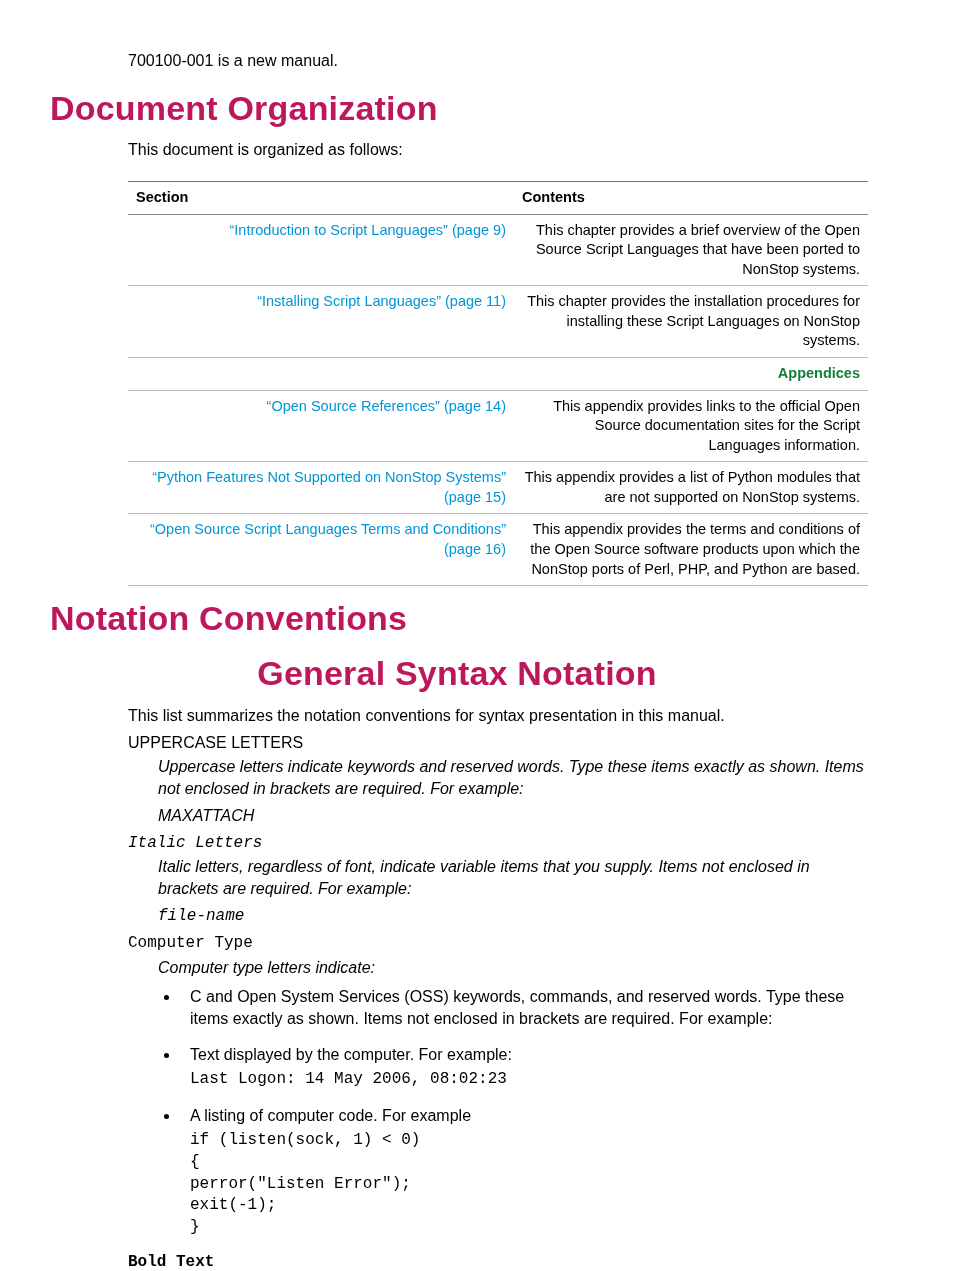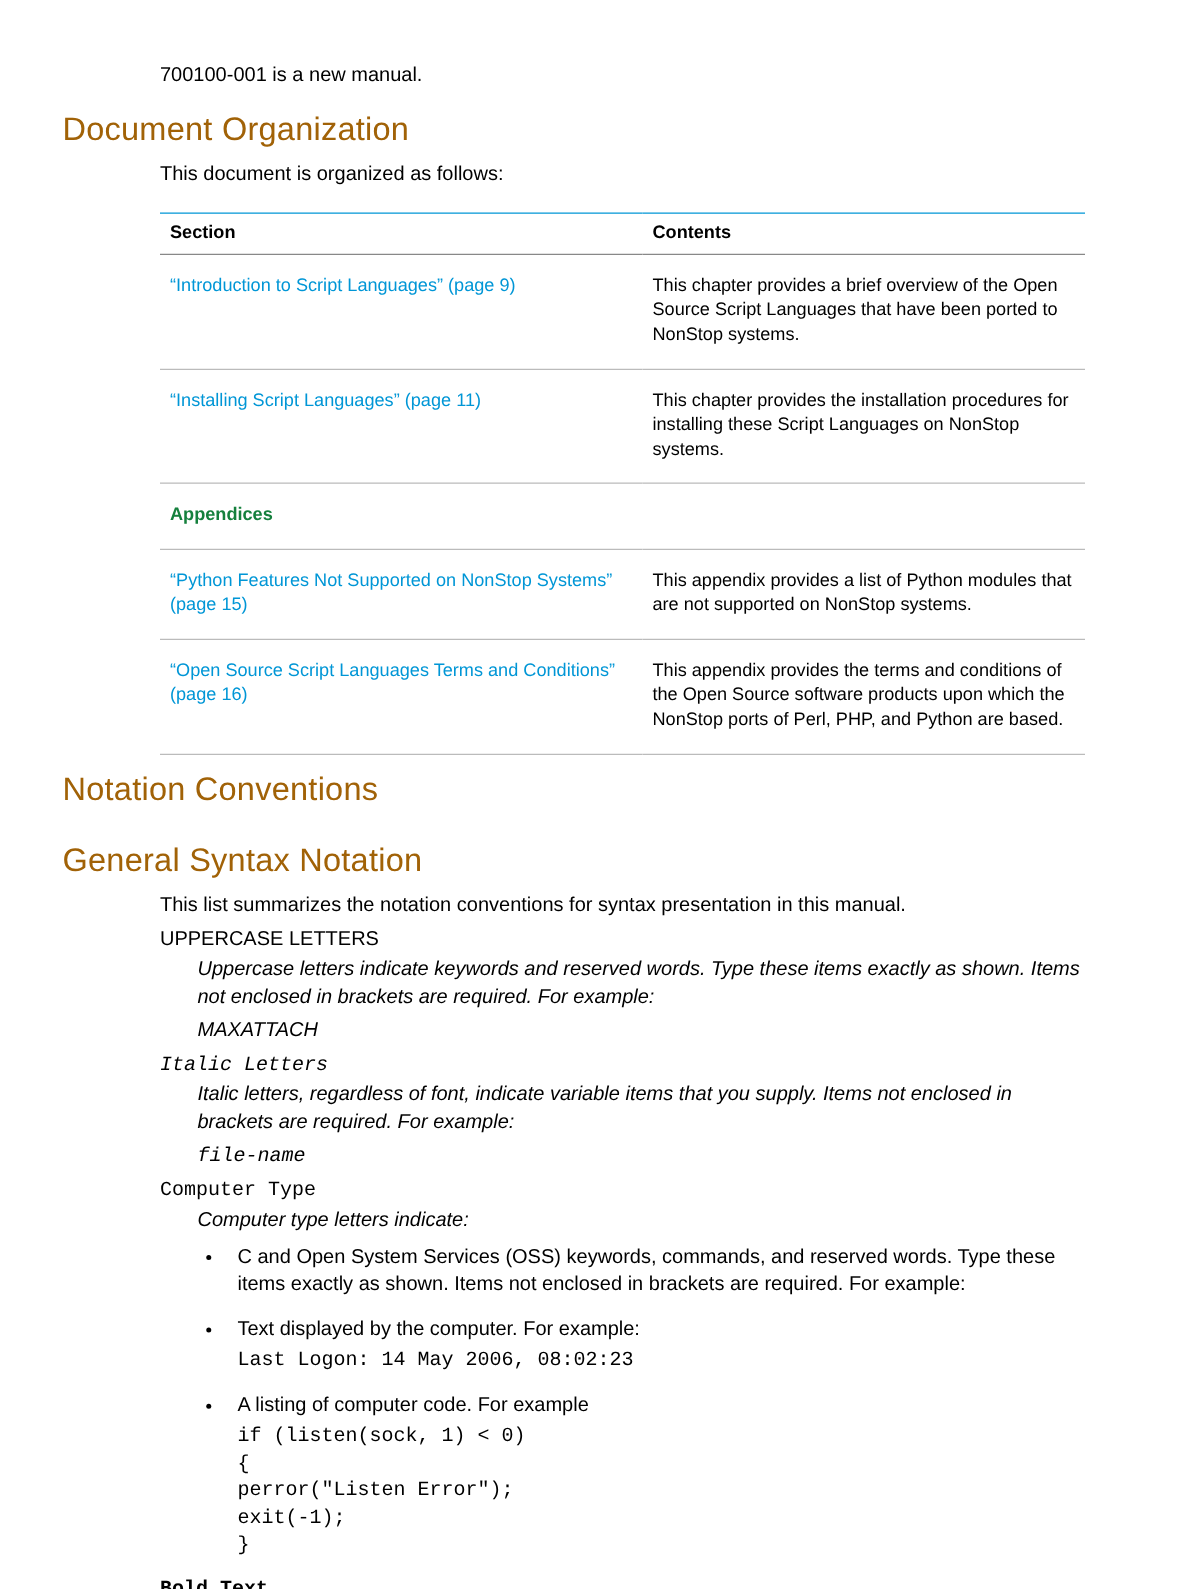--- a/index.html
+++ b/index.html
@@ -15,46 +15,47 @@
     font-size: 16px;
     line-height: 1.35;
     padding: 50px 90px 40px 50px;
     box-sizing: border-box;
   }
   .intro-line {
     margin-left: 78px;
     margin-bottom: 14px;
   }
   h2.section-heading {
-    font-weight: 400;
-    color: #a16207;
-    font-size: 26px;
+    font-weight: 700;
+    color: #be185d;
+    font-size: 34px;
     margin: 6px 0 8px 0;
     letter-spacing: 0.2px;
   }
   .body-indent {
     margin-left: 78px;
   }
   table.org {
     border-collapse: collapse;
     width: 740px;
     margin: 20px 0 10px 78px;
     font-size: 14.5px;
   }
   table.org th {
     text-align: left;
     font-weight: 700;
     padding: 6px 8px;
     border-top: 1.5px solid #0096d6;
     border-bottom: 1px solid #888;
   }
   table.org td {
-    padding: 16px 8px;
+    padding: 6px 8px;
     vertical-align: top;
     border-bottom: 1px solid #bbb;
+    text-align: right;
   }
   table.org td.sec-link {
     color: #0096d6;
     width: 370px;
   }
   table.org td.appendices-row {
     font-weight: 700;
     color: #15803d;
     margin-left: 12px;
   }
@@ -120,33 +121,37 @@
       <td>This chapter provides a brief overview of the Open Source Script Languages that have been ported to NonStop systems.</td>
     </tr>
     <tr>
       <td class="sec-link">“Installing Script Languages” (page 11)</td>
       <td>This chapter provides the installation procedures for installing these Script Languages on NonStop systems.</td>
     </tr>
     <tr>
       <td class="appendices-row" colspan="2">Appendices</td>
     </tr>
     <tr>
+      <td class="sec-link">“Open Source References” (page 14)</td>
+      <td>This appendix provides links to the official Open Source documentation sites for the Script Languages information.</td>
+    </tr>
+    <tr>
       <td class="sec-link">“Python Features Not Supported on NonStop Systems” (page 15)</td>
       <td>This appendix provides a list of Python modules that are not supported on NonStop systems.</td>
     </tr>
     <tr>
       <td class="sec-link">“Open Source Script Languages Terms and Conditions” (page 16)</td>
       <td>This appendix provides the terms and conditions of the Open Source software products upon which the NonStop ports of Perl, PHP, and Python are based.</td>
     </tr>
   </tbody>
 </table>
 
 <h2 class="section-heading" style="">Notation Conventions</h2>
 
-<h2 class="section-heading" style="margin-top:22px;">General Syntax Notation</h2>
+<h2 class="section-heading" style="margin-top:9px;text-align:center;">General Syntax Notation</h2>
 
 <div class="body-indent">This list summarizes the notation conventions for syntax presentation in this manual.</div>
 
 <div class="dl-term upper">UPPERCASE LETTERS</div>
 <div class="dl-def">Uppercase letters indicate keywords and reserved words. Type these items exactly as shown. Items not enclosed in brackets are required. For example:</div>
 <div class="dl-def" style="margin-top:6px;">MAXATTACH</div>
 
 <div class="dl-term italic-mono">Italic Letters</div>
 <div class="dl-def">Italic letters, regardless of font, indicate variable items that you supply. Items not enclosed in brackets are required. For example:</div>
 <div class="dl-def italic-mono" style="margin-top:6px;">file-name</div>

